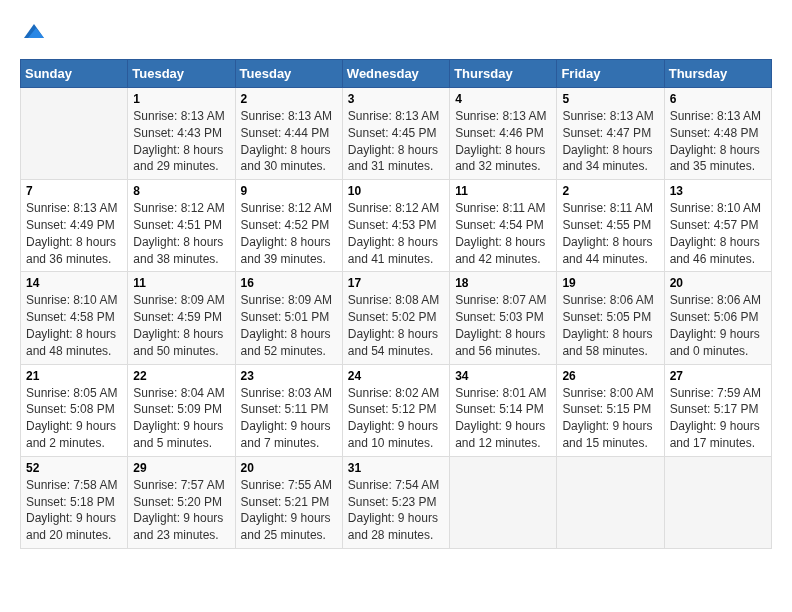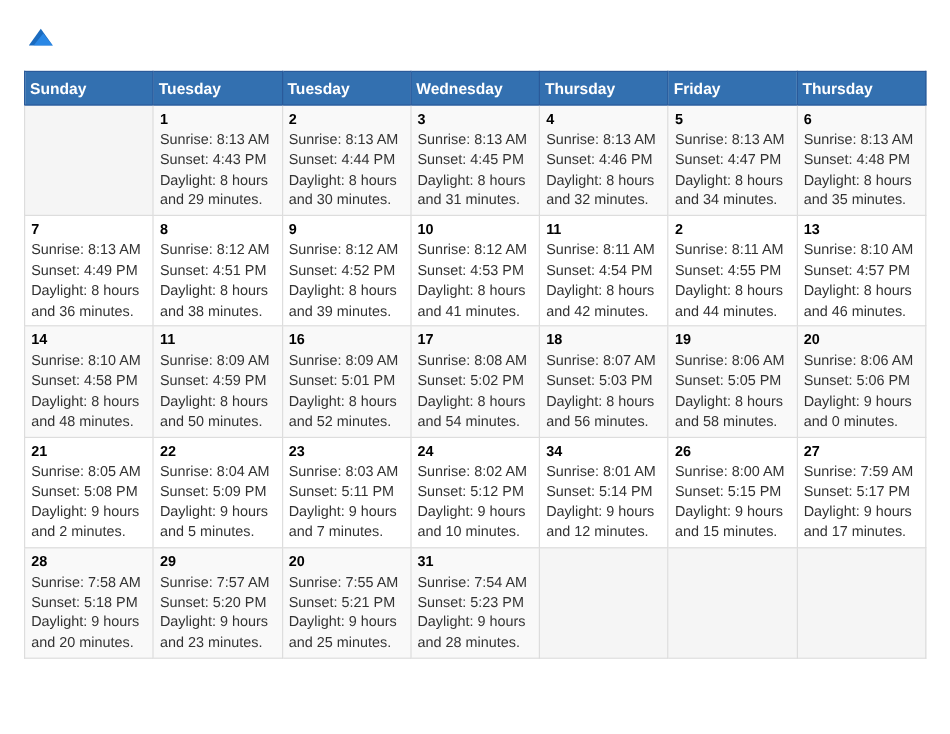--- a/index.html
+++ b/index.html
@@ -233,21 +233,21 @@
           <div class="day-number">26</div>
           <div class="day-info">Sunrise: 8:00 AM<br>Sunset: 5:15 PM<br>Daylight: 9 hours and 15 minutes.</div>
         </td>
         <td>
           <div class="day-number">27</div>
           <div class="day-info">Sunrise: 7:59 AM<br>Sunset: 5:17 PM<br>Daylight: 9 hours and 17 minutes.</div>
         </td>
       </tr>
       <tr>
         <td>
-          <div class="day-number">28</div>
+          <div class="day-number">52</div>
           <div class="day-info">Sunrise: 7:58 AM<br>Sunset: 5:18 PM<br>Daylight: 9 hours and 20 minutes.</div>
         </td>
         <td>
           <div class="day-number">29</div>
           <div class="day-info">Sunrise: 7:57 AM<br>Sunset: 5:20 PM<br>Daylight: 9 hours and 23 minutes.</div>
         </td>
         <td>
           <div class="day-number">20</div>
           <div class="day-info">Sunrise: 7:55 AM<br>Sunset: 5:21 PM<br>Daylight: 9 hours and 25 minutes.</div>
         </td>

